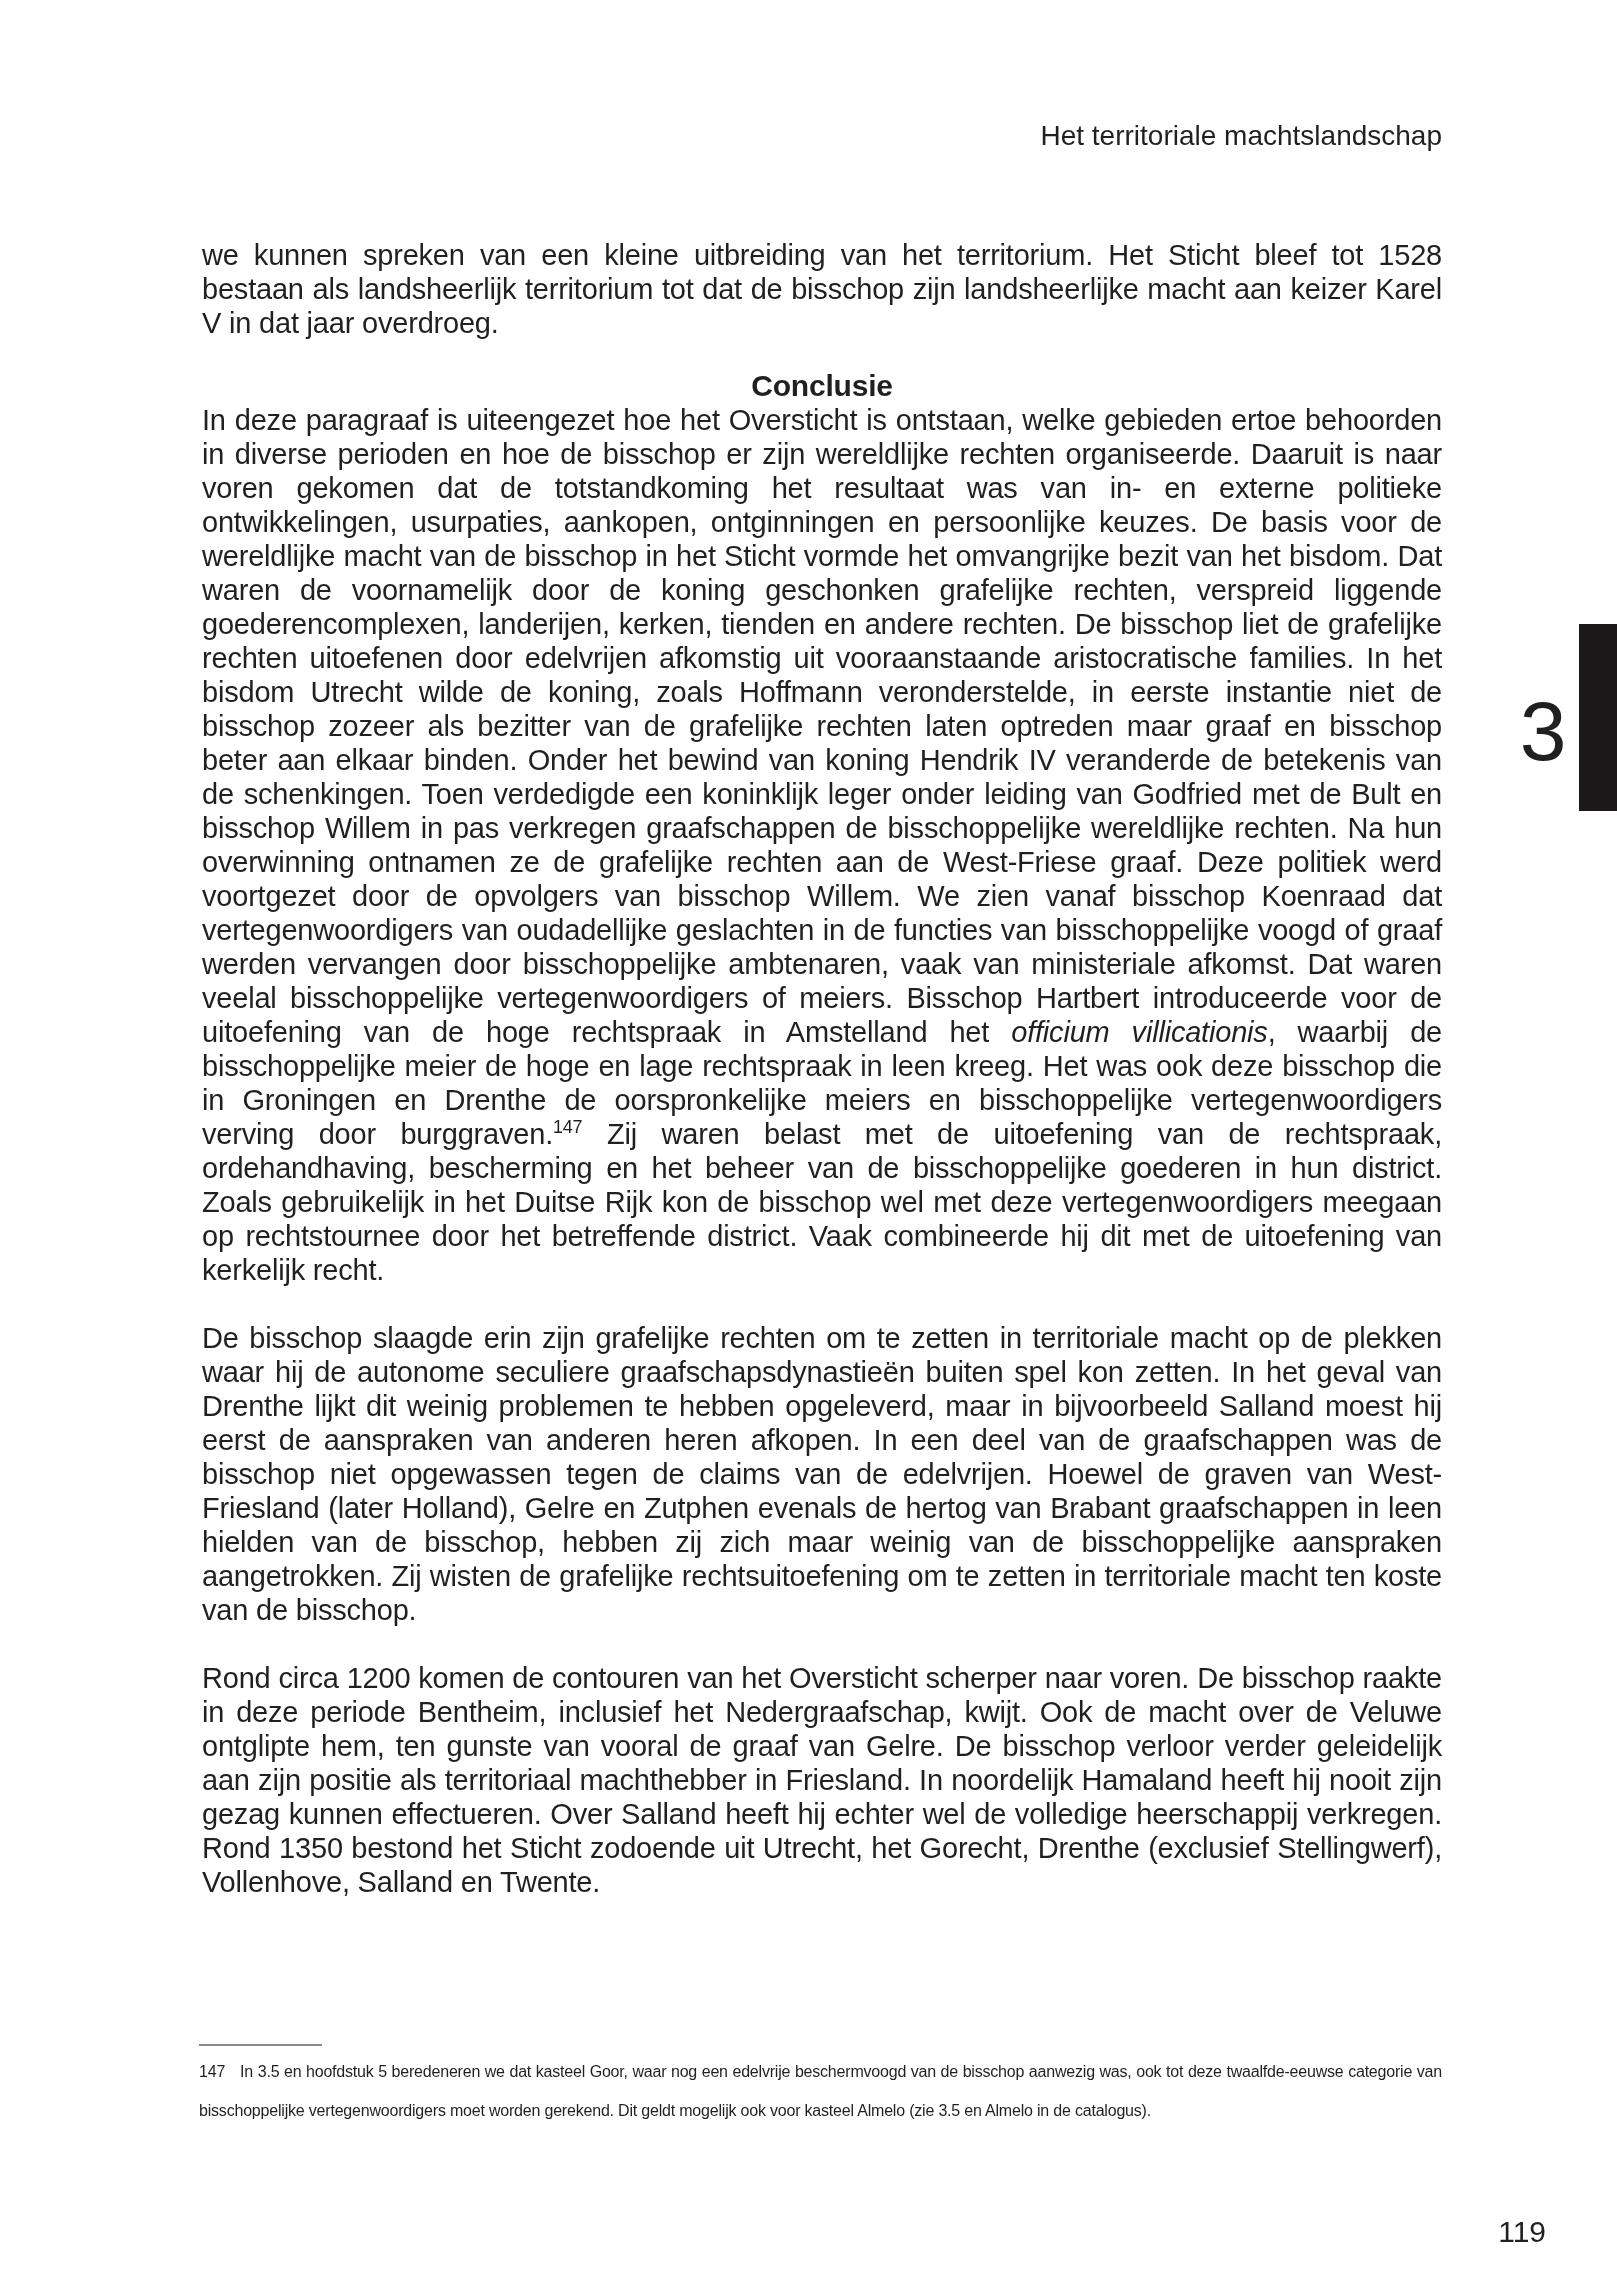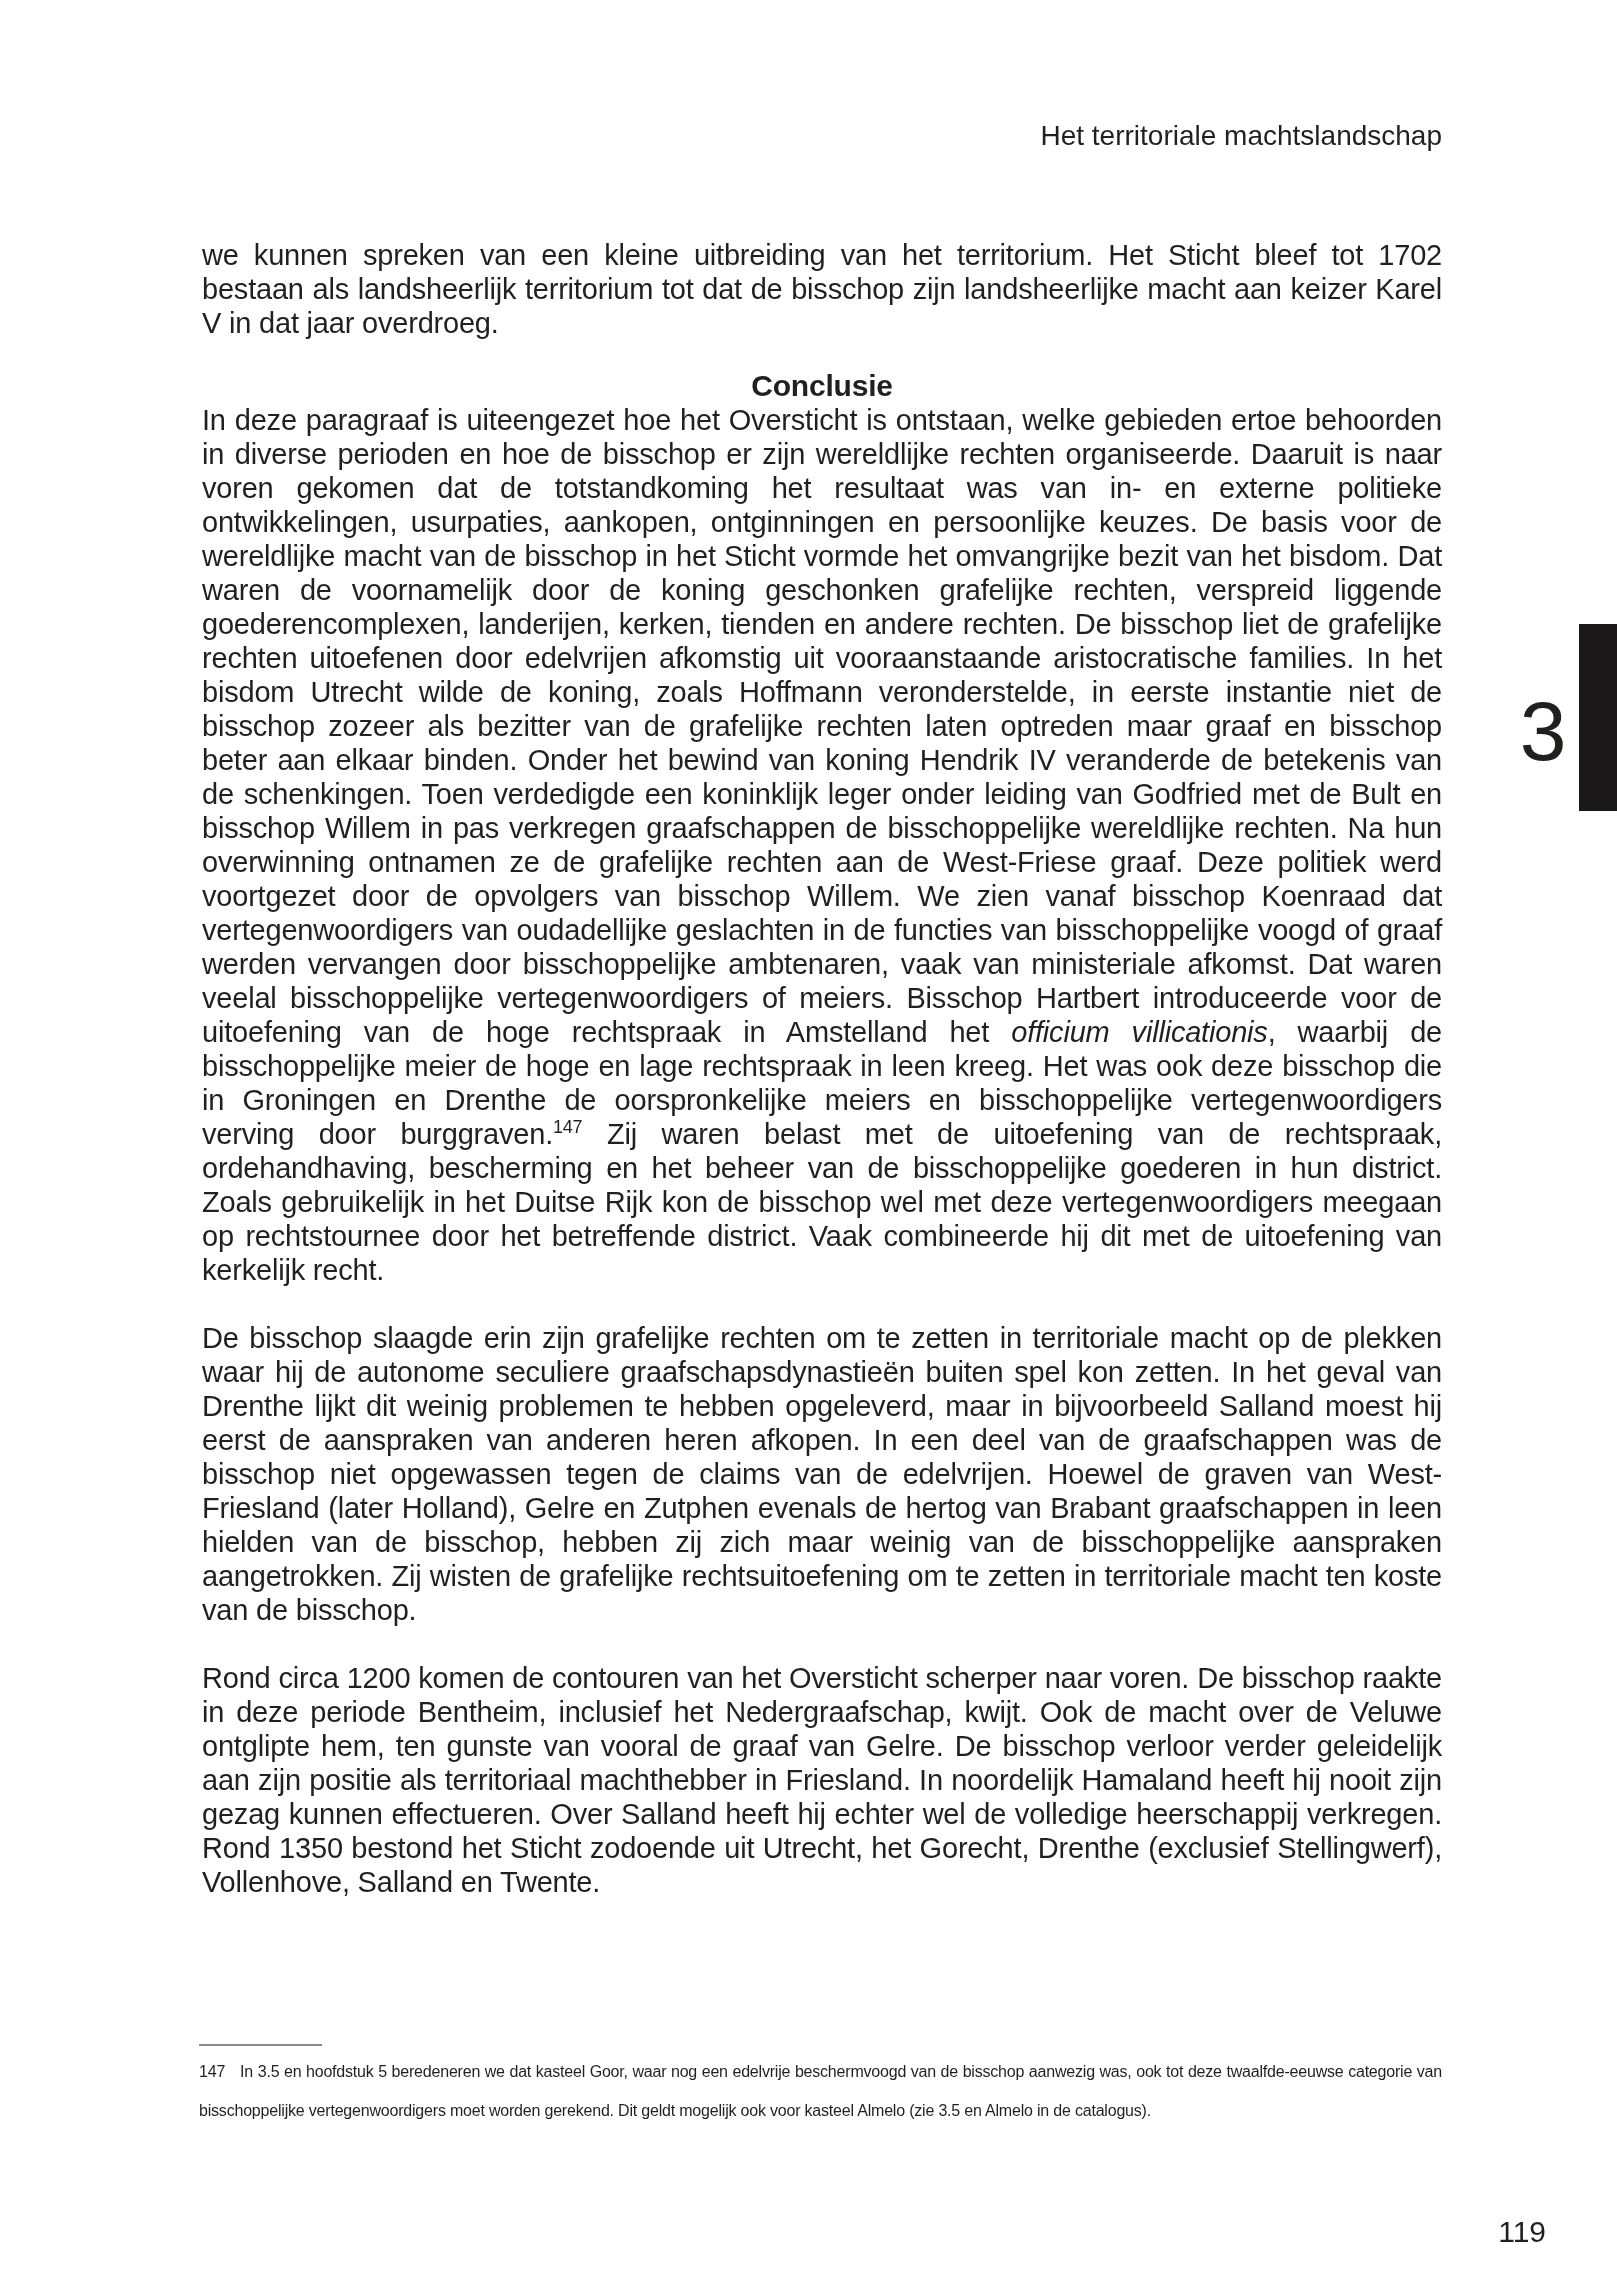--- a/index.html
+++ b/index.html
@@ -104,21 +104,21 @@
 <body>
 
 <div class="page">
 
   <div class="running-header">Het territoriale machtslandschap</div>
 
   <div class="chapter-bar"></div>
   <div class="chapter-num">3</div>
 
   <div class="text-column">
-    <p>we kunnen spreken van een kleine uitbreiding van het territorium. Het Sticht bleef tot 1702 bestaan als landsheerlijk territorium tot dat de bisschop zijn landsheerlijke macht aan keizer Karel V in dat jaar overdroeg.</p>
+    <p>we kunnen spreken van een kleine uitbreiding van het territorium. Het Sticht bleef tot 1528 bestaan als landsheerlijk territorium tot dat de bisschop zijn landsheerlijke macht aan keizer Karel V in dat jaar overdroeg.</p>
     <h2>Conclusie</h2>
     <p>In deze paragraaf is uiteengezet hoe het Oversticht is ontstaan, welke gebieden ertoe behoorden in diverse perioden en hoe de bisschop er zijn wereldlijke rechten organiseerde. Daaruit is naar voren gekomen dat de totstandkoming het resultaat was van in- en externe politieke ontwikkelingen, usurpaties, aankopen, ontginningen en persoonlijke keuzes. De basis voor de wereldlijke macht van de bisschop in het Sticht vormde het omvangrijke bezit van het bisdom. Dat waren de voornamelijk door de koning geschonken grafelijke rechten, verspreid liggende goederencomplexen, landerijen, kerken, tienden en andere rechten. De bisschop liet de grafelijke rechten uitoefenen door edelvrijen afkomstig uit vooraanstaande aristocratische families. In het bisdom Utrecht wilde de koning, zoals Hoffmann veronderstelde, in eerste instantie niet de bisschop zozeer als bezitter van de grafelijke rechten laten optreden maar graaf en bisschop beter aan elkaar binden. Onder het bewind van koning Hendrik IV veranderde de betekenis van de schenkingen. Toen verdedigde een koninklijk leger onder leiding van Godfried met de Bult en bisschop Willem in pas verkregen graafschappen de bisschoppelijke wereldlijke rechten. Na hun overwinning ontnamen ze de grafelijke rechten aan de West-Friese graaf. Deze politiek werd voortgezet door de opvolgers van bisschop Willem. We zien vanaf bisschop Koenraad dat vertegenwoordigers van oudadellijke geslachten in de functies van bisschoppelijke voogd of graaf werden vervangen door bisschoppelijke ambtenaren, vaak van ministeriale afkomst. Dat waren veelal bisschoppelijke vertegenwoordigers of meiers. Bisschop Hartbert introduceerde voor de uitoefening van de hoge rechtspraak in Amstelland het <i>officium villicationis</i>, waarbij de bisschoppelijke meier de hoge en lage rechtspraak in leen kreeg. Het was ook deze bisschop die in Groningen en Drenthe de oorspronkelijke meiers en bisschoppelijke vertegenwoordigers verving door burggraven.<sup class="fnref">147</sup> Zij waren belast met de uitoefening van de rechtspraak, ordehandhaving, bescherming en het beheer van de bisschoppelijke goederen in hun district. Zoals gebruikelijk in het Duitse Rijk kon de bisschop wel met deze vertegenwoordigers meegaan op rechtstournee door het betreffende district. Vaak combineerde hij dit met de uitoefening van kerkelijk recht.</p>
     <p class="gap">De bisschop slaagde erin zijn grafelijke rechten om te zetten in territoriale macht op de plekken waar hij de autonome seculiere graafschapsdynastieën buiten spel kon zetten. In het geval van Drenthe lijkt dit weinig problemen te hebben opgeleverd, maar in bijvoorbeeld Salland moest hij eerst de aanspraken van anderen heren afkopen. In een deel van de graafschappen was de bisschop niet opgewassen tegen de claims van de edelvrijen. Hoewel de graven van West-Friesland (later Holland), Gelre en Zutphen evenals de hertog van Brabant graafschappen in leen hielden van de bisschop, hebben zij zich maar weinig van de bisschoppelijke aanspraken aangetrokken. Zij wisten de grafelijke rechtsuitoefening om te zetten in territoriale macht ten koste van de bisschop.</p>
     <p class="gap">Rond circa 1200 komen de contouren van het Oversticht scherper naar voren. De bisschop raakte in deze periode Bentheim, inclusief het Nedergraafschap, kwijt. Ook de macht over de Veluwe ontglipte hem, ten gunste van vooral de graaf van Gelre. De bisschop verloor verder geleidelijk aan zijn positie als territoriaal machthebber in Friesland. In noordelijk Hamaland heeft hij nooit zijn gezag kunnen effectueren. Over Salland heeft hij echter wel de volledige heerschappij verkregen. Rond 1350 bestond het Sticht zodoende uit Utrecht, het Gorecht, Drenthe (exclusief Stellingwerf), Vollenhove, Salland en Twente.</p>
   </div>
 
   <div class="footnote-area">
     <div class="footnote-rule"></div>
     <p class="footnote"><span class="fn-num">147</span><span>In 3.5 en hoofdstuk 5 beredeneren we dat kasteel Goor, waar nog een edelvrije beschermvoogd van de bisschop aanwezig was, ook tot deze twaalfde-eeuwse categorie van bisschoppelijke vertegenwoordigers moet worden gerekend. Dit geldt mogelijk ook voor kasteel Almelo (zie 3.5 en Almelo in de catalogus).</span></p>
   </div>

